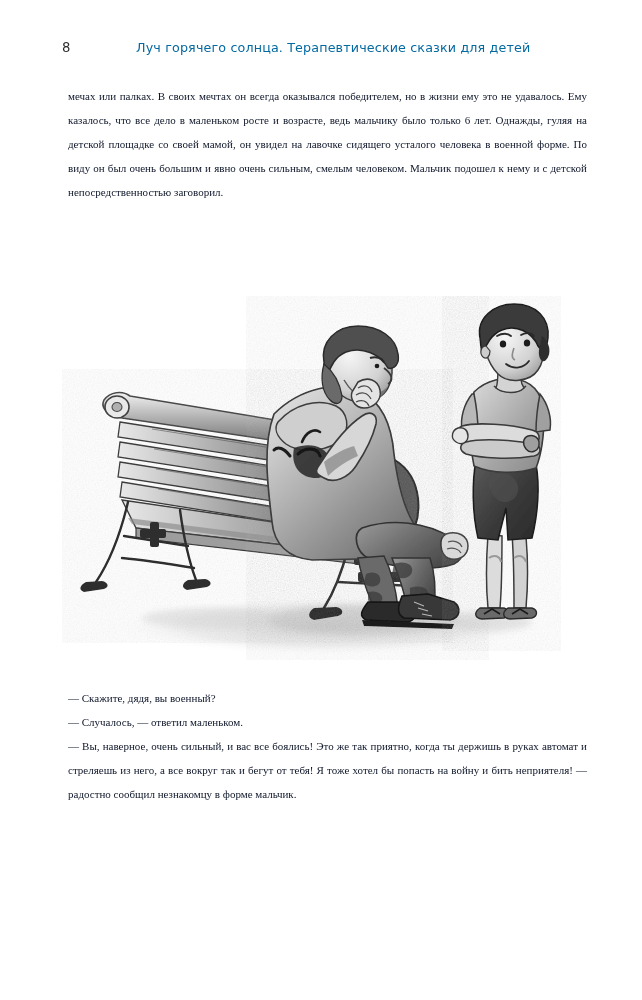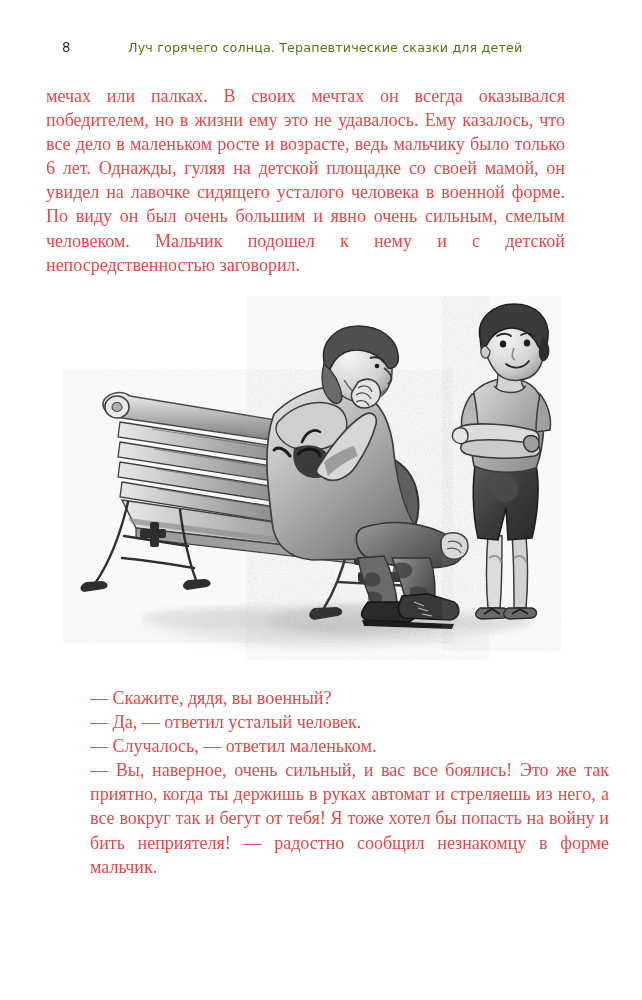--- a/index.html
+++ b/index.html
@@ -41,41 +41,42 @@
   }
   .folio {
     width: 66px;
     flex: 0 0 66px;
     font-size: 13.2px;
     color: #2e2e2e;
   }
   .head-title {
     flex: 1 1 auto;
     font-size: 12.7px;
-    color: #4d7c0f;
+    color: #0369a1;
+    margin-left: 8px;
   }
 
   
   .textblock {
     position: absolute;
-    left: 46px;
+    left: 68px;
     width: 519px;
     text-align: justify;
     text-justify: inter-word;
-    font-size: 18px;
+    font-size: 11px;
     line-height: 24.1px;
-    color: #ef4444;
+    color: #0f172a;
     hyphens: manual;
   }
   .textblock p {
     margin: 0;
     text-indent: 0;
   }
   .block-top { top: 84px; }
-  .block-bottom { top: 686px; margin-left: 44px; }
+  .block-bottom { top: 686px; }
   .dialogue { text-indent: 30px; }
 
   
   .textblock p { text-align-last: left; }
 
   
   .illustration {
     position: absolute;
     left: 62px;
     top: 296px;
@@ -346,18 +347,17 @@
         </g>
         <path d="M452 52 C450 58 449 62 453 64" fill="none" stroke="#8a8a8a" stroke-width="1.6"></path>
 
         <path d="M424 50 C419 50 417 57 421 61 C425 64 428 60 428 55 Z" fill="#cdcdcd" stroke="#3a3a3a" stroke-width="1.2"></path>
       </g>
     </svg>
   </div>
 
   <div class="textblock block-bottom">
     <p class="dialogue">— Скажите, дядя, вы военный?</p>
-    <p class="dialogue">— Да, — ответил усталый человек.</p>
     <p class="dialogue">— Случалось, — ответил маленьком.</p>
     <p class="dialogue">— Вы, наверное, очень сильный, и вас все боялись! Это же так приятно, когда ты держишь в руках автомат и стреляешь из него, а все вокруг так и бегут от тебя! Я тоже хотел бы попасть на войну и бить неприятеля! — радостно сообщил незнакомцу в форме мальчик.</p>
   </div>
 
 </div>
 
 </body></html>

